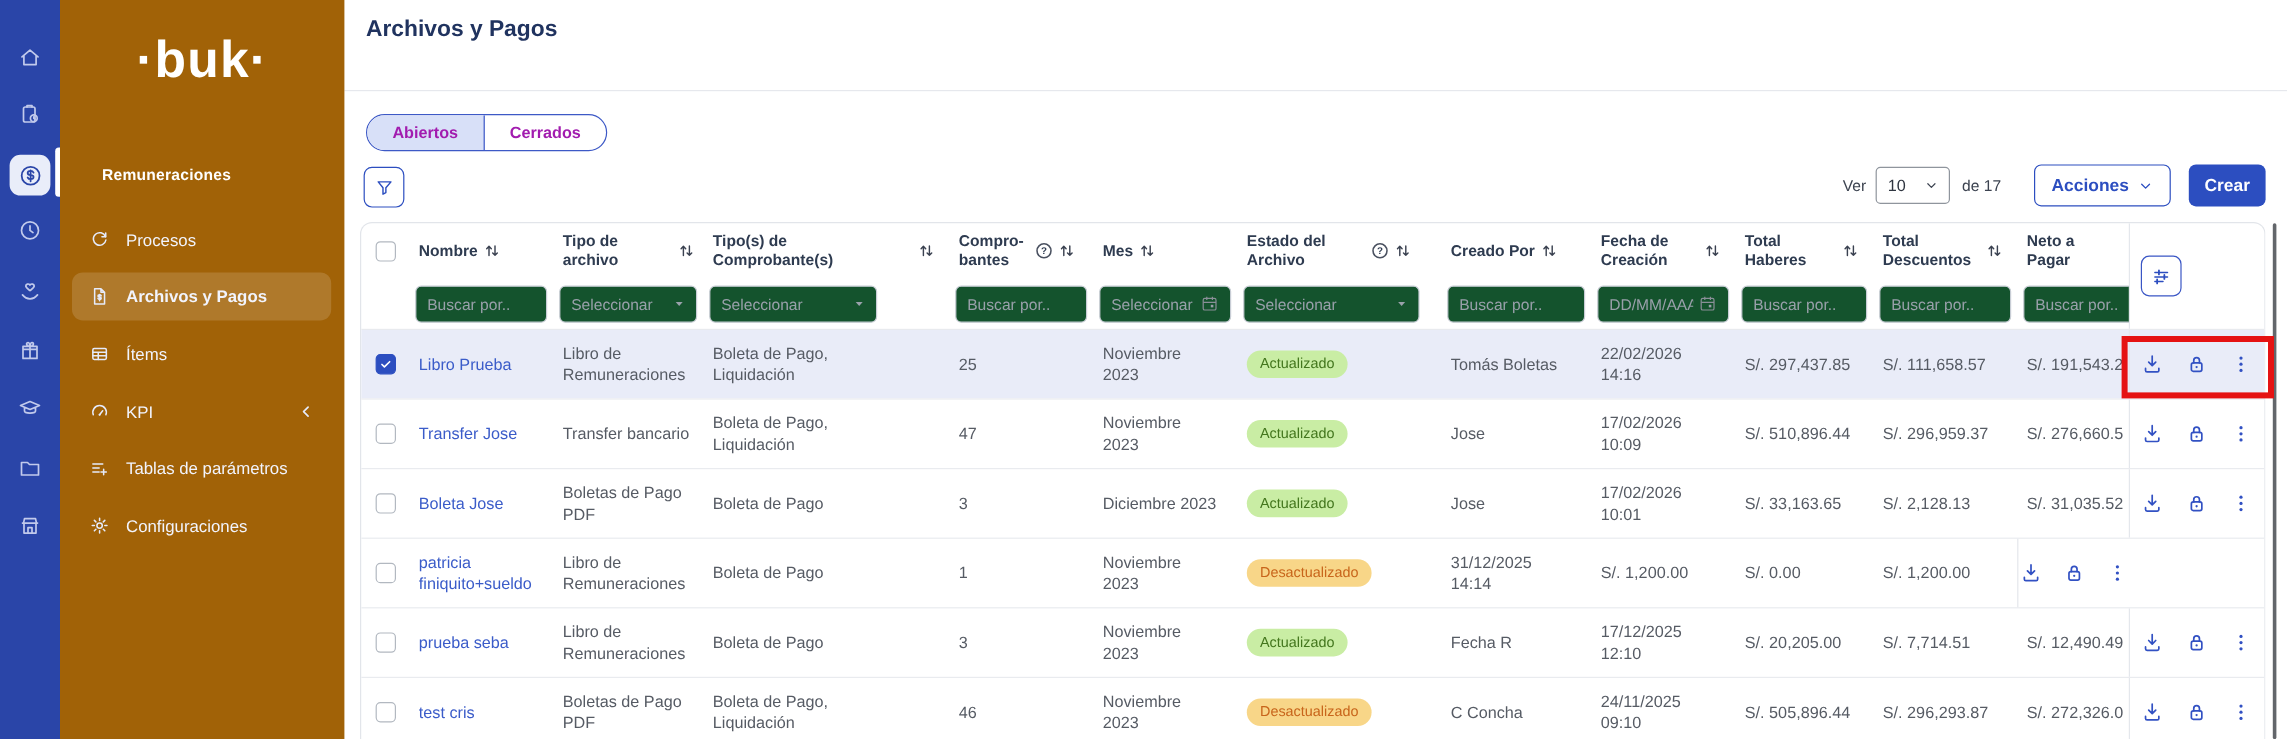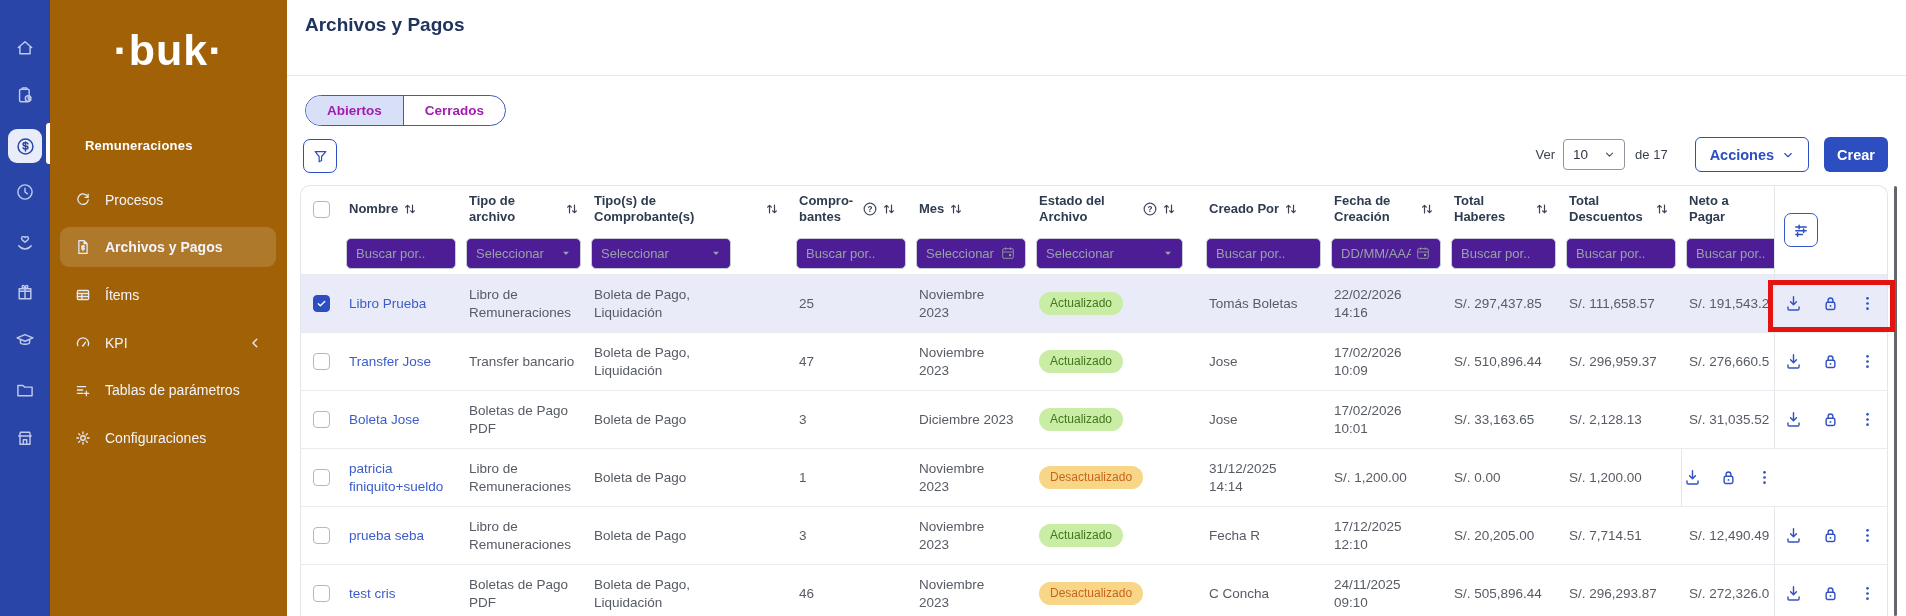--- a/index.html
+++ b/index.html
@@ -57,21 +57,21 @@
   .thead{grid-template-rows:46px 42px;border-bottom:1px solid #e8eaee;}
   .th{display:flex;align-items:center;gap:6px;padding:0 8px;font-size:13px;font-weight:700;color:#2e3b50;line-height:1.2;overflow:hidden}
   .th.between{justify-content:space-between;padding-right:13px;}
   .th .lbl{max-width:100%}
   .sort-ic{width:12px;height:12px;stroke:#3a4150;fill:none;stroke-width:1.2;stroke-linecap:round;stroke-linejoin:round;flex:0 0 auto;cursor:pointer}
   .help-ic{width:14px;height:14px;stroke:#4a5160;fill:none;stroke-width:1.1;flex:0 0 auto;cursor:pointer}
   .th-act{grid-row:1 / span 2;grid-column:13;border-left:1px solid #e4e7ec;display:flex;align-items:center;padding-left:9px;}
   .cols-btn{width:34px;height:34px;border:1.5px solid #3a56c5;border-radius:7px;background:#fff;color:#2c4ec0;
             display:flex;align-items:center;justify-content:center;box-sizing:border-box;cursor:pointer;}
   .fcell{display:flex;align-items:center;padding:0 5px;overflow:hidden}
-  .fbox{height:31px;width:100%;min-width:0;border:1px solid #c8cdd5;border-radius:5px;background:#4c1d95;display:flex;align-items:center;
+  .fbox{height:31px;width:100%;min-width:0;border:1px solid #c8cdd5;border-radius:5px;background:#14532d;display:flex;align-items:center;
         justify-content:space-between;gap:4px;padding:0 9px;box-sizing:border-box;font-size:13px;color:#99a0aa;
         white-space:nowrap;overflow:hidden;cursor:text;text-align:center;}
   .fbox .ph{overflow:hidden;white-space:nowrap}
   .fbox .chev{width:10px;height:10px;color:#9aa1ab;flex:0 0 auto}
   .cal-ic{width:16px;height:16px;stroke:#8a8f98;fill:none;stroke-width:1.5;flex:0 0 auto;cursor:pointer}
 
   .tr{height:57px;}
   .tr + .tr{border-top:1px solid #e9ebef;}
   .tr.sel{background:#e9ecf8;}
   .td{display:flex;align-items:center;padding:0 8px;font-size:13.5px;color:#565b64;line-height:1.32;overflow:hidden}

